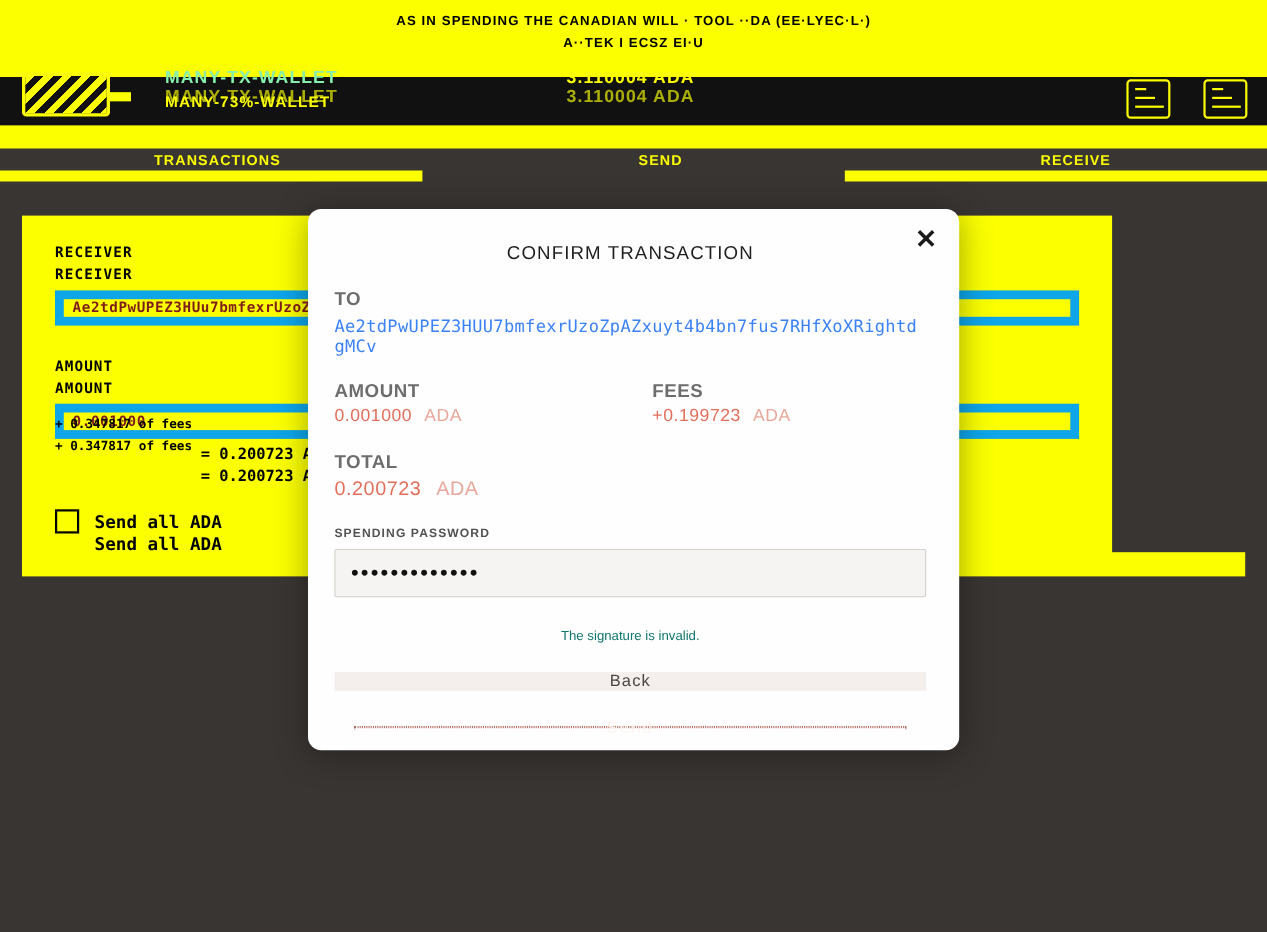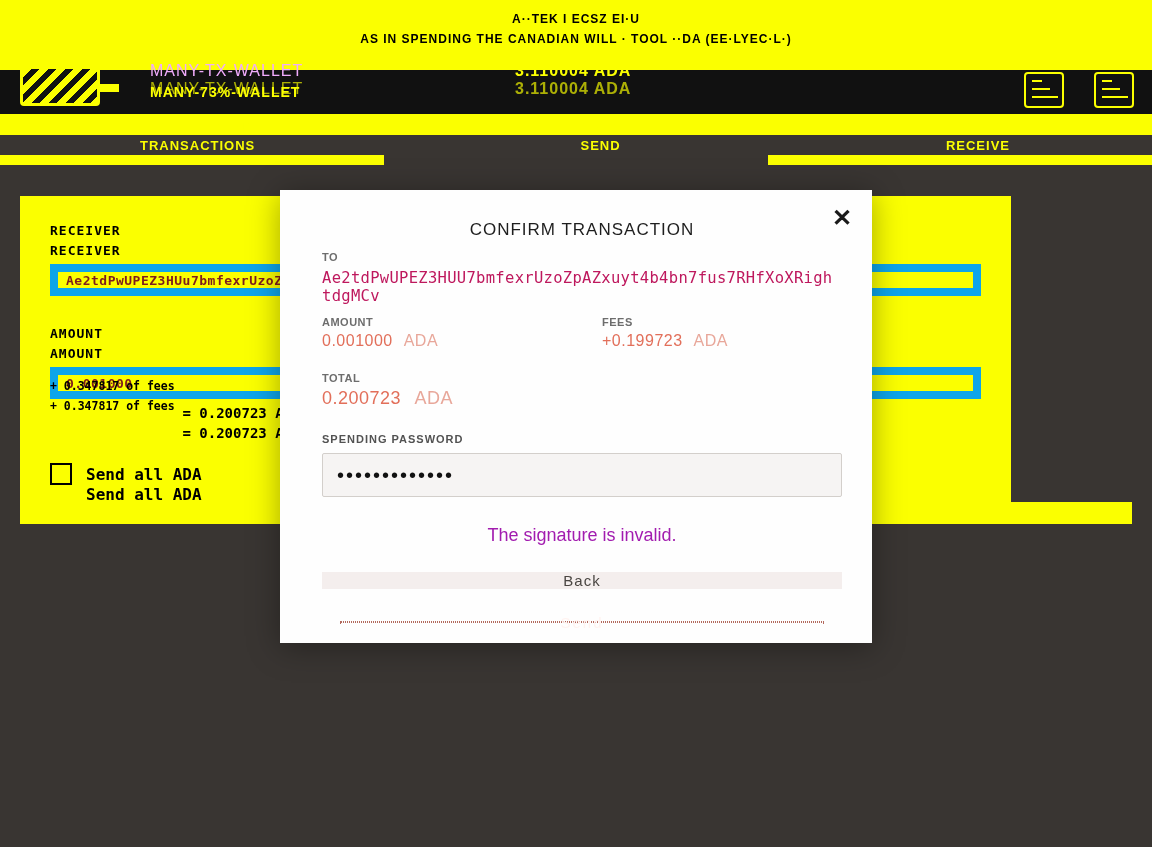--- a/index.html
+++ b/index.html
@@ -45,21 +45,21 @@
       background:
         repeating-linear-gradient(135deg, #fbff00 0 6px, #111 6px 12px);
       border-radius: 4px;
     }
     .logo-boxes::after {
       content:"";
       position:absolute; right:-22px; top:15px; width:16px; height:4px; background:#fbff00;
       border:2px solid #fbff00;
     }
 
-    .wallet-name { position:absolute; left:150px; top:62px; color:#f0abfc; font-weight:400; letter-spacing:1px; text-shadow:0 18px 0 #fbff00aa; }
+    .wallet-name { position:absolute; left:150px; top:62px; color:#86efac; font-weight:700; letter-spacing:1px; text-shadow:0 18px 0 #fbff00aa; }
     .wallet-bal  { position:absolute; left:515px; top:62px; color:#fbff00; font-weight:800; letter-spacing:1px; text-shadow:0 18px 0 #fbff00aa; }
     .wallet-sub  { position:absolute; left:150px; top:84px; color:#fbff00; font-weight:800; letter-spacing:1px; font-size:14px; }
 
     .side-icons {
       position:absolute; right:18px; top:72px; display:flex; gap:30px;
     }
     .ico {
       width:40px; height:36px; border:2px solid #fbff00; border-radius:4px; position:relative;
       background:
         linear-gradient(#fbff00,#fbff00) 6px 6px/10px 2px no-repeat,
@@ -108,78 +108,78 @@
 
     
     .overlay {
       position:absolute; inset:0;
       background: rgba(0,0,0,0.0);
       display:flex; align-items:flex-start; justify-content:center;
       padding-top:190px;
     }
     .modal {
       width:592px; background:#fefefe;
-      border-radius:0;
+      border-radius:12px;
       box-shadow: 0 4px 30px rgba(0,0,0,.35);
-      padding:30px 30px 32px 42px;
+      padding:30px 30px 32px 24px;
       position:relative;
       color:#444;
     }
     .modal-title { text-align:center; font-size:17px; letter-spacing:1px; color:#1e1e1e; font-weight:500; }
     .close-x {
       position:absolute; top:16px; right:20px; font-size:24px; color:#1a1a1a;
       cursor:pointer; line-height:1; font-weight:700;
     }
     .sec-label {
-      font-size:11px; color:#6d6d6d; letter-spacing:.5px; margin-top:11px; font-weight:600;
+      font-size:17px; color:#6d6d6d; letter-spacing:.5px; margin-top:22px; font-weight:600;
     }
     .addr {
       font-family: ui-monospace, Menlo, Consolas, monospace;
-      color:#be185d; font-size:15.5px; letter-spacing:.3px;
+      color:#3b82f6; font-size:15.5px; letter-spacing:.3px;
       margin-top:6px; word-break:break-all;
     }
     .row2 { display:flex; gap:40px; }
     .row2 > div { flex:1; }
     .amt { color:#e26f5a; font-size:16px; margin-top:4px; font-weight:400; letter-spacing:.5px;}
     .amt .unit { color:#e8a79a; margin-left:6px; }
     .fees .amt span:first-child::before { content:"+"; }
     .total-wrap { margin-top:22px; }
     .total-val { color:#e26f5a; font-size:18px; letter-spacing:.5px; margin-top:4px;}
     .total-val .unit { color:#e8a79a; margin-left:8px;}
 
     .pwd-label { font-size:11px; letter-spacing:1px; color:#525252; margin-top:24px; font-weight:600;}
     .pwd-input {
       width:100%; height:44px; margin-top:8px;
       background:#f6f4f3;
       border:1px solid #d3cfcb; border-radius:2px;
       padding:0 14px; font-size:20px; letter-spacing:2px;
       color:#111;
     }
-    .err-msg { text-align:center; color:#a21caf; font-size:18px; margin-top:28px; }
+    .err-msg { text-align:center; color:#0f766e; font-size:12px; margin-top:28px; }
 
     .btn-row { display:flex; gap:22px; margin-top:26px;flex-direction:column; }
     .btn { flex:1; height:44px; border:none; font-size:15px; letter-spacing:1px; cursor:pointer; }
     .btn-back { background:#f4eeed; color:#4a4642; }
     .btn-send {
       background:#e8b0a6; color:#fff3f0; position:relative;
       padding:0; display:flex; align-items:center; justify-content:center;
     }
     .btn-send-inner {
       position:absolute; left:18px; right:18px; top:10px; bottom:10px;
       border:1px dotted #b36a5e;
       display:flex; align-items:center; justify-content:center;
       letter-spacing:2px;
     }
   </style>
 </head>
 <body>
 
 <div class="banner">
+  <div>AS IN SPENDING THE CANADIAN WILL · TOOL ··DA (EE·LYEC·L·)</div>
   <div>A··TEK I ECSZ EI·U</div>
-  <div>AS IN SPENDING THE CANADIAN WILL · TOOL ··DA (EE·LYEC·L·)</div>
 </div>
 
 <div class="header-dark"></div>
 <div class="header-yell"></div>
 
 <div class="logo-group">
   <div class="logo-boxes"></div>
 </div>
 
 <div class="wallet-name">MANY-TX-WALLET</div>

